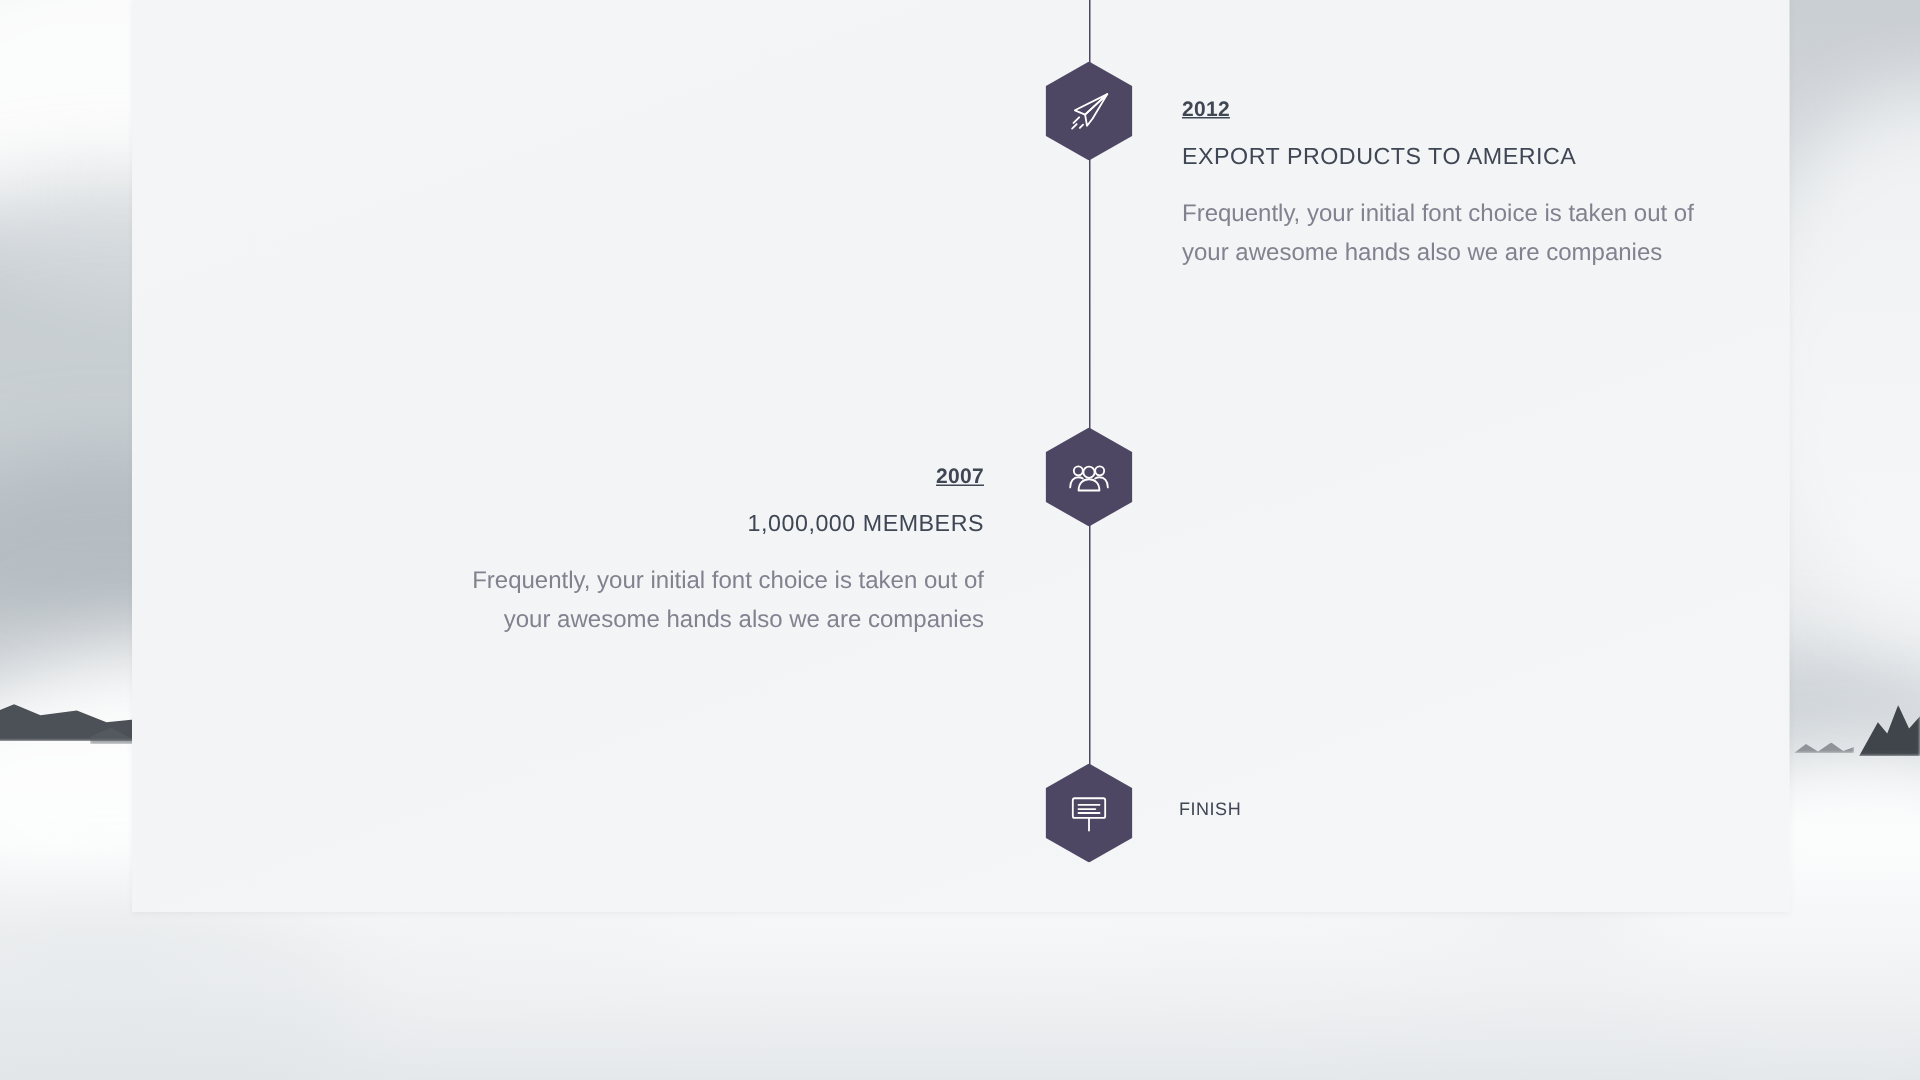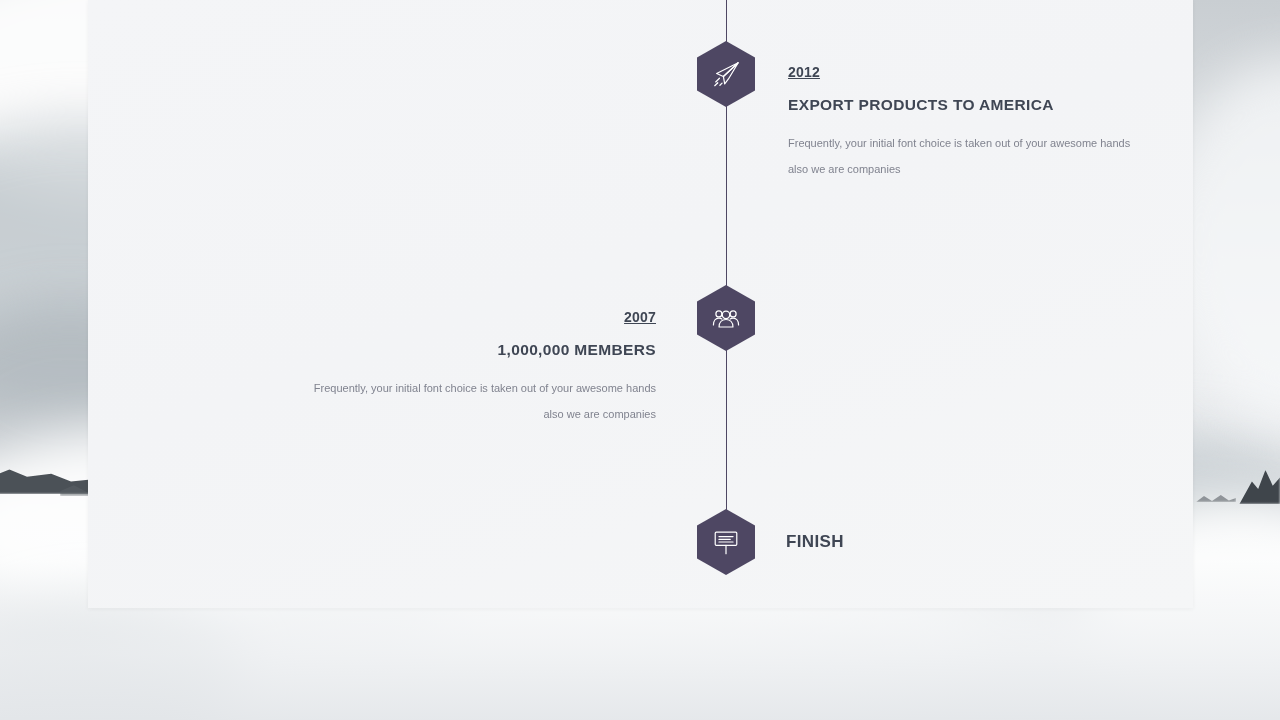--- a/index.html
+++ b/index.html
@@ -115,45 +115,45 @@
   .entry .year {
     font-size: 14px;
     font-weight: bold;
     color: #3f4654;
     letter-spacing: .2px;
     line-height: 1;
     text-decoration: underline;
   }
   .entry .headline {
     font-size: 15.5px;
-    font-weight: bold;
+    font-weight: normal;
     color: #3f4654;
     letter-spacing: .35px;
     line-height: 1;
     margin-top: 18px;
     text-transform: uppercase;
     white-space: nowrap;
   }
   .entry .blurb {
-    font-size: 11px;
+    font-size: 16px;
     color: #80838f;
     line-height: 26.5px;
     margin-top: 17px;
     font-weight: 400;
   }
 
   #entry-1 { left: 700px; top: 65px; width: 345px; text-align: left; }
   #entry-2 { left: 225px; top: 310px; width: 343px; text-align: right; }
 
   #entry-3 {
     left: 698px; top: 533px;
   }
   #entry-3 .headline {
     margin-top: 0;
-    font-size: 17px;
+    font-size: 12px;
   }
 </style>
 </head>
 <body>
 
 <div id="bg-photo">
   <div class="cloud light" style="left:-120px; top:-60px; width:520px; height:260px;"></div>
   <div class="cloud gray" style="left:-160px; top:120px; width:480px; height:300px;"></div>
   <div class="cloud dark" style="left:-80px;  top:300px; width:300px; height:200px;"></div>
   <div class="cloud light" style="left:-60px;  top:430px; width:380px; height:190px;"></div>

